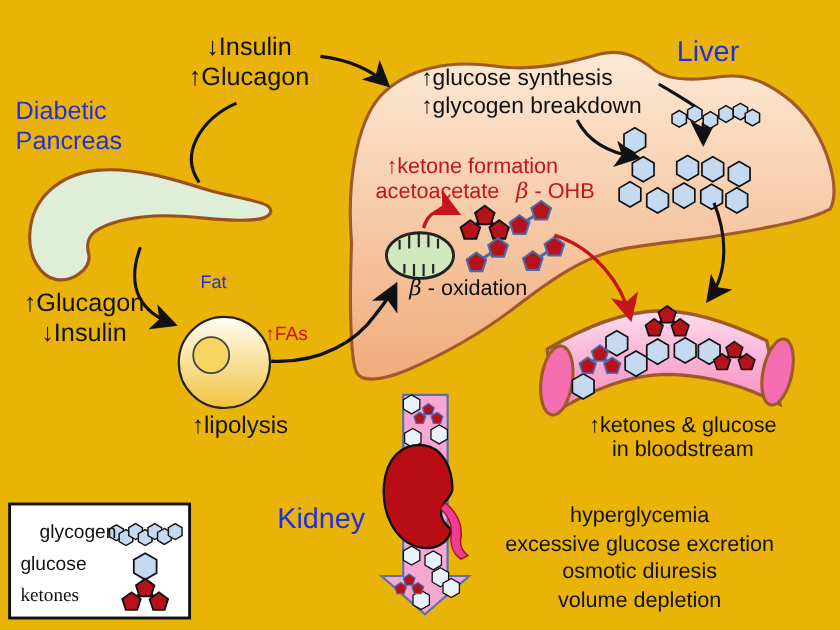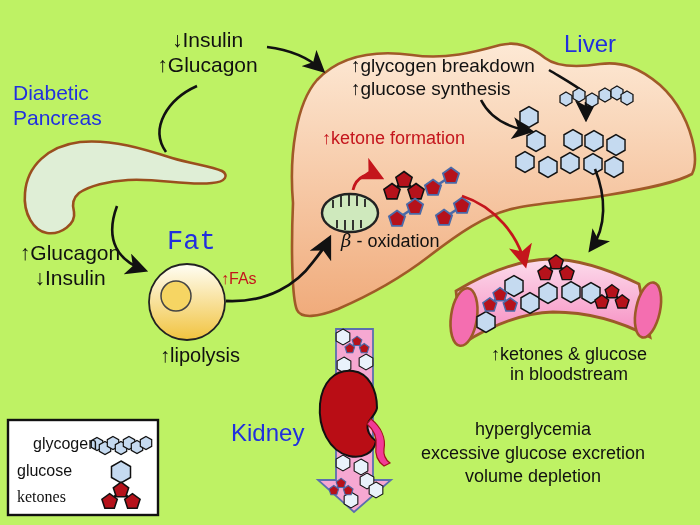--- a/index.html
+++ b/index.html
@@ -1,24 +1,24 @@
 <!DOCTYPE html>
 <html><head>
 <meta charset="utf-8">
 <style>
   html,body{margin:0;padding:0;background:#fff;}
-  #stage{position:relative;width:700px;height:525px;background:#bef264;overflow:hidden;
+  #stage{position:relative;width:700px;height:525px;background:#eab308;overflow:hidden;
          font-family:"Liberation Sans",sans-serif;}
   #art{position:absolute;left:0;top:0;}
   .txt{position:absolute;color:#111;white-space:nowrap;line-height:1.18;}
   .c-blue{color:#2130de;}
   .c-red{color:#c4151c;}
   .center{text-align:center;}
   .beta{font-family:"DejaVu Serif",serif;font-style:italic;font-weight:normal;}
-  .f21{font-size:21px;} .f24{font-size:24px;} .f23{font-size:27px;font-family:Liberation Mono, monospace;}
+  .f21{font-size:21px;} .f24{font-size:24px;} .f23{font-size:15px;}
   .f19{font-size:19px;} .f17{font-size:18px;} .f16{font-size:16px;} .f15{font-size:20px;}
 </style>
 </head>
 <body>
 
 <div id="stage">
 
 <svg id="art" width="700" height="525" viewBox="0 0 700 525">
   <defs>
     <linearGradient id="liverG" x1="0" y1="0" x2="0" y2="1">
@@ -195,41 +195,45 @@
 
 <div class="txt f23 c-blue" style="left:167px;top:227px;">Fat</div>
 
 <div class="txt f16 c-red" style="left:221px;top:270px;">↑FAs</div>
 
 <div class="txt f15 center" style="left:160px;top:344px;width:76px;">↑lipolysis</div>
 
 <div class="txt f24 c-blue" style="left:564px;top:30px;">Liver</div>
 
 <div class="txt f19" style="left:351px;top:54px;line-height:23px;">
+  <div>↑glucose synthesis</div>
   <div>↑glycogen breakdown</div>
-  <div>↑glucose synthesis</div>
 </div>
 
 <div class="txt f17 c-red" style="left:322px;top:128px;">↑ketone formation</div>
 
+<div class="txt f17 c-red" style="left:313px;top:149px;">
+  <span>acetoacetate</span><span style="display:inline-block;width:14px;"></span><span class="beta">β</span><span> - OHB</span>
+</div>
 
 <div class="txt f17" style="left:341px;top:230px;">
   <span class="beta">β</span><span> - oxidation</span>
 </div>
 
 <div class="txt f17 center" style="left:469px;top:345px;width:200px;line-height:19.5px;">
   <div>↑ketones &amp; glucose</div>
   <div>in bloodstream</div>
 </div>
 
 <div class="txt f24 c-blue" style="left:231px;top:419px;">Kidney</div>
 
 <div class="txt f17 center" style="left:396px;top:418px;width:274px;line-height:23.5px;">
   <div>hyperglycemia</div>
   <div>excessive glucose excretion</div>
+  <div>osmotic diuresis</div>
   <div>volume depletion</div>
 </div>
 
 <div class="txt f16" style="left:17px;top:435px;margin-left:16px;">glycogen</div>
 <div class="txt f16" style="left:17px;top:462px;">glucose</div>
 <div class="txt f16" style="left:17px;top:488px;font-family:Liberation Serif, serif;">ketones</div>
 
 </div>
 
 </body></html>

